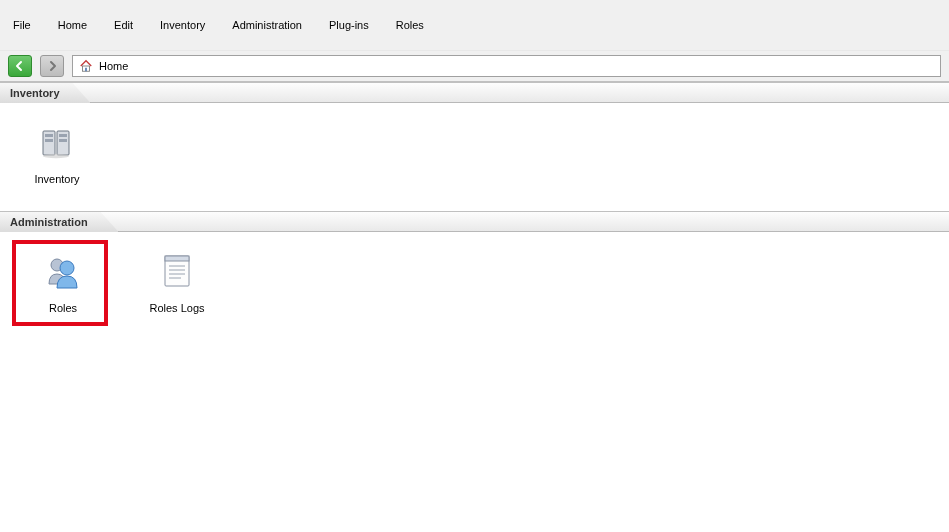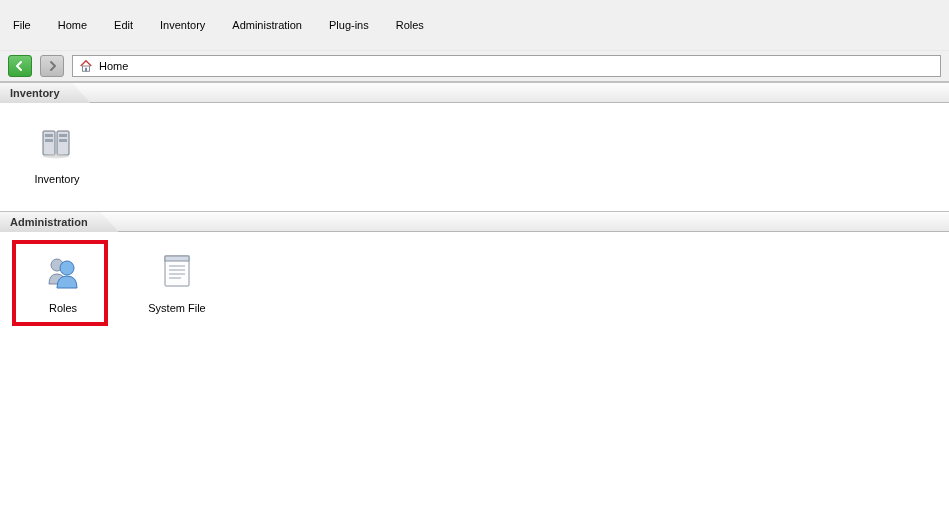--- a/index.html
+++ b/index.html
@@ -205,16 +205,16 @@
       <div class="icon-wrap">
         <svg width="36" height="40" viewBox="0 0 36 40">
           <rect x="6" y="4" width="24" height="30" rx="1" fill="#fdfdfd" stroke="#8a93a3"></rect>
           <rect x="6" y="4" width="24" height="5" fill="#d4dbe6" stroke="#8a93a3"></rect>
           <line x1="10" y1="14" x2="26" y2="14" stroke="#9aa3b0"></line>
           <line x1="10" y1="18" x2="26" y2="18" stroke="#9aa3b0"></line>
           <line x1="10" y1="22" x2="26" y2="22" stroke="#9aa3b0"></line>
           <line x1="10" y1="26" x2="22" y2="26" stroke="#9aa3b0"></line>
         </svg>
       </div>
-      <div class="label">System File</div>
+      <div class="label">Roles Logs</div>
     </div>
   </div>
 </div>
 
 </body></html>

